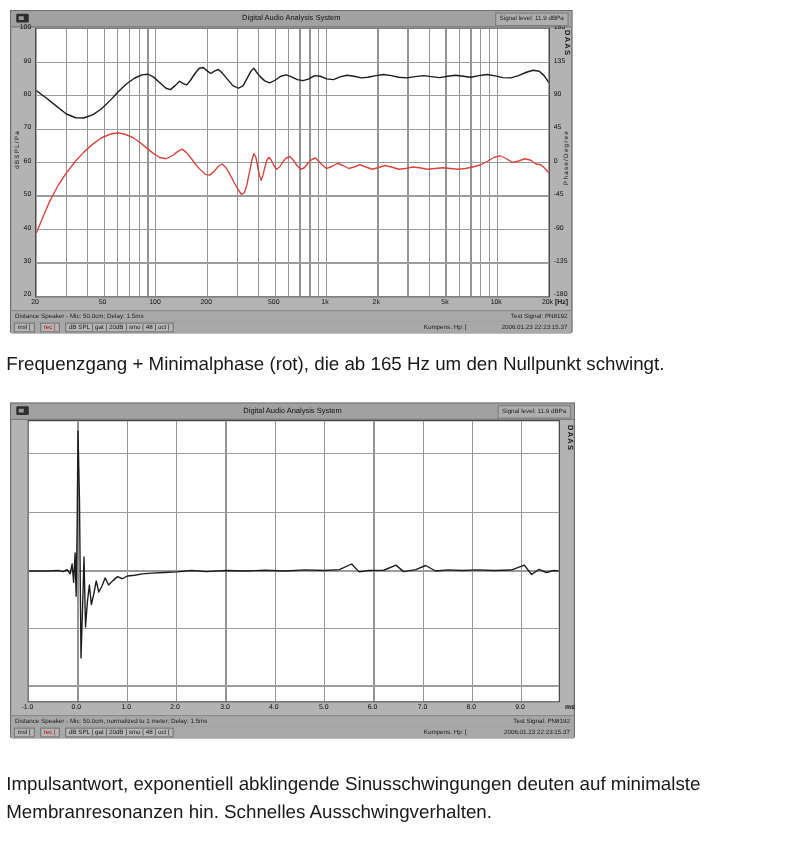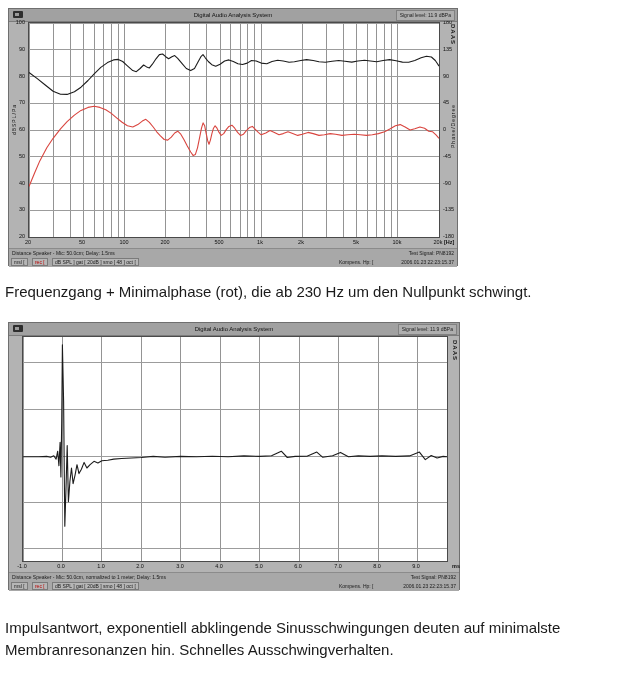--- a/index.html
+++ b/index.html
@@ -152,21 +152,21 @@
 
   <div class="toolbar" id="tb1">
     <span class="tok">msl [</span>
     <span class="tok red">rec [</span>
     <span class="tok">dB SPL ]  gat [ 20dB ]  smo [ 48 ]  oct [</span>
     <span class="tmid">Kompens.   Hp: [</span>
     <span class="tdate">2006.01.23 22:23:15.37</span>
   </div>
 </div>
 
-<div class="caption" id="cap1">Frequenzgang + Minimalphase (rot), die ab 230 Hz um den Nullpunkt schwingt.</div>
+<div class="caption" id="cap1">Frequenzgang + Minimalphase (rot), die ab 165 Hz um den Nullpunkt schwingt.</div>
 
 <div class="win" id="win2">
   <div class="titlebar">
     <span class="sysicon"></span>
     <span class="title">Digital Audio Analysis System</span>
     <span class="tright">Signal level: 11.9 dBPa</span>
   </div>
 
   <div class="plot" id="plot2">
     <svg id="svg2" width="424" height="224">

